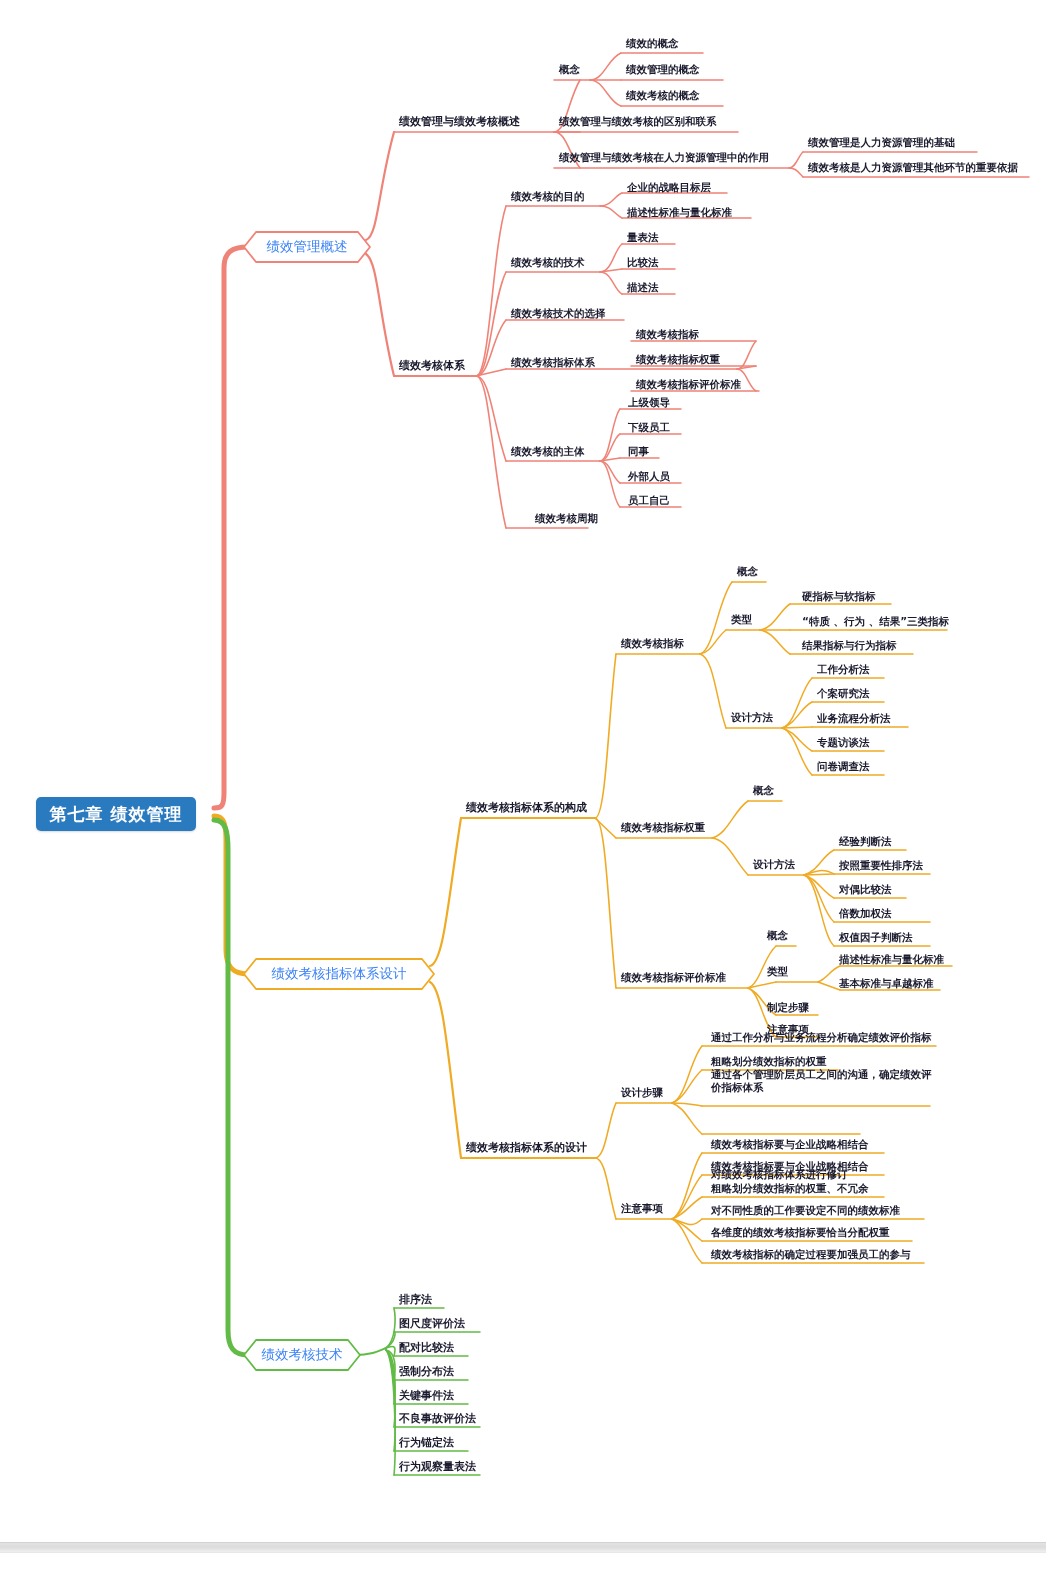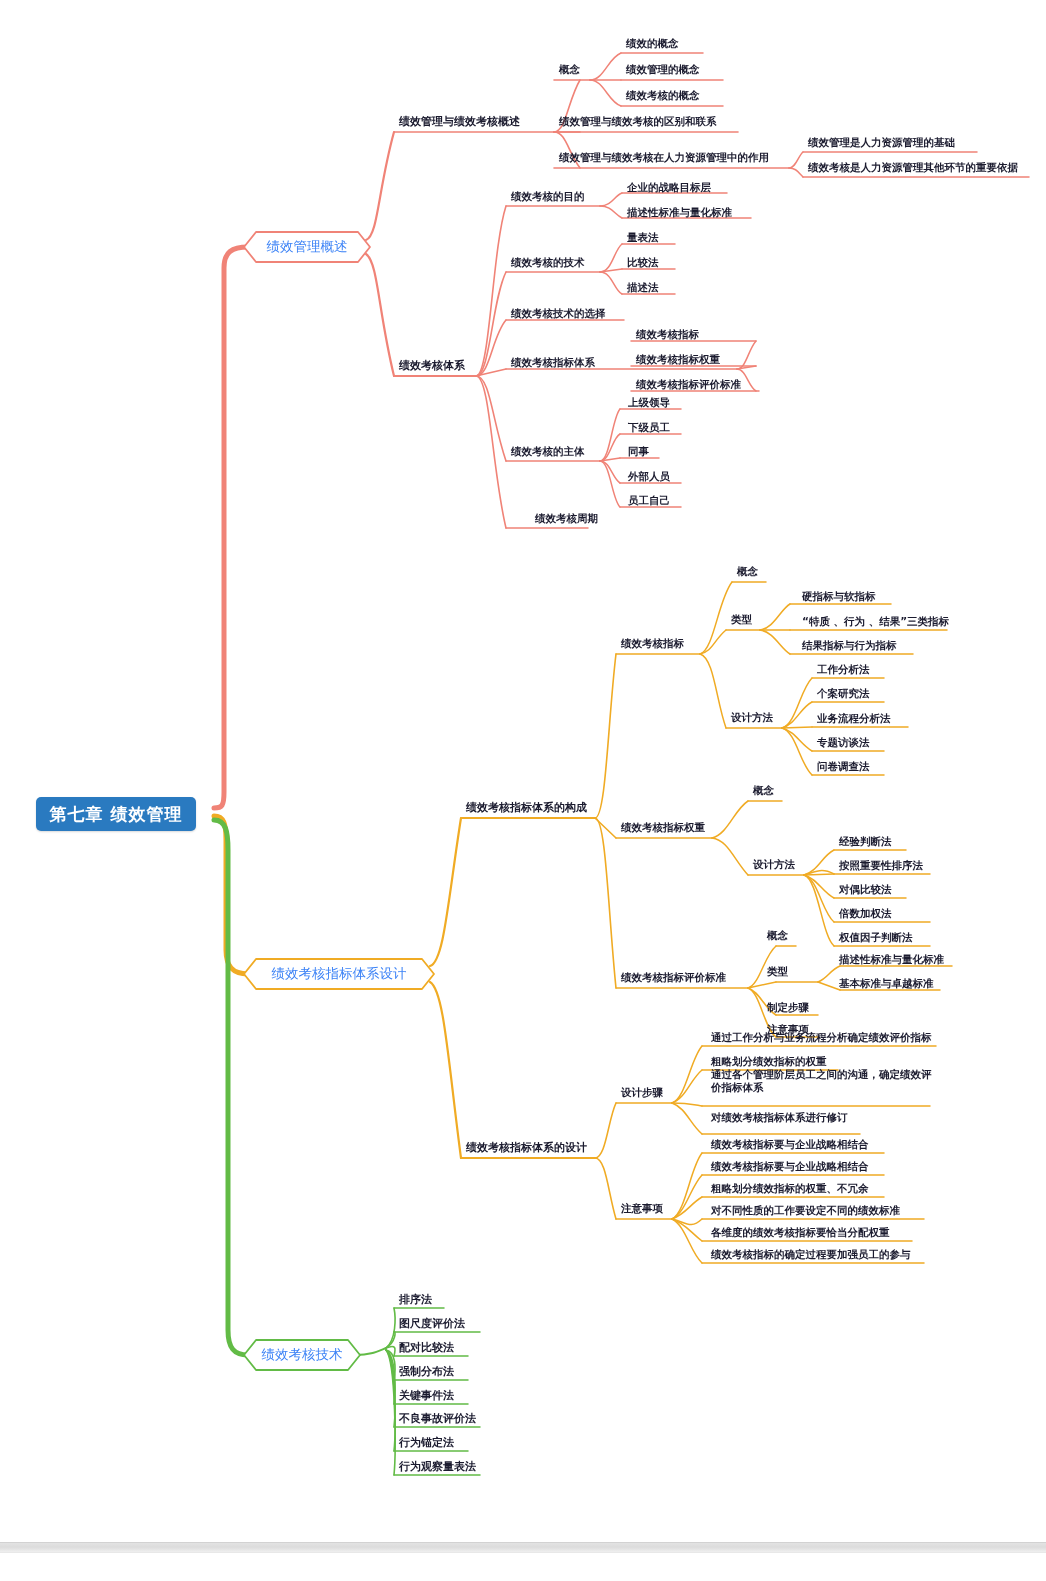--- a/index.html
+++ b/index.html
@@ -338,21 +338,21 @@
   <div class="leaf l3" style="left:836px;top:977px;">基本标准与卓越标准</div>
   <div class="leaf l3" style="left:764px;top:1001px;">制定步骤</div>
   <div class="leaf l3" style="left:764px;top:1023px;">注意事项</div>
 
   <div class="leaf l2" style="left:463px;top:1141px;">绩效考核指标体系的设计</div>
   <div class="leaf l3" style="left:618px;top:1086px;">设计步骤</div>
   <div class="leaf l3" style="left:708px;top:1031px;">通过工作分析与业务流程分析确定绩效评价指标</div>
   <div class="leaf l3" style="left:708px;top:1055px;">粗略划分绩效指标的权重</div>
   <div class="leaf l3" style="left:708px;top:1068px;width:228px;">通过各个管理阶层员工之间的沟通，确定绩效评
 价指标体系</div>
-  <div class="leaf l3" style="left:708px;top:1111px;">对绩效考核指标体系进行修订</div>
+  <div class="leaf l3" style="left:708px;top:1168px;">对绩效考核指标体系进行修订</div>
 
   <div class="leaf l3" style="left:618px;top:1202px;">注意事项</div>
   <div class="leaf l3" style="left:708px;top:1138px;">绩效考核指标要与企业战略相结合</div>
   <div class="leaf l3" style="left:708px;top:1160px;">绩效考核指标要与企业战略相结合</div>
   <div class="leaf l3" style="left:708px;top:1182px;">粗略划分绩效指标的权重、不冗余</div>
   <div class="leaf l3" style="left:708px;top:1204px;">对不同性质的工作要设定不同的绩效标准</div>
   <div class="leaf l3" style="left:708px;top:1226px;">各维度的绩效考核指标要恰当分配权重</div>
   <div class="leaf l3" style="left:708px;top:1248px;">绩效考核指标的确定过程要加强员工的参与</div>
 
   <div class="leaf l2" style="left:396px;top:1293px;">排序法</div>

